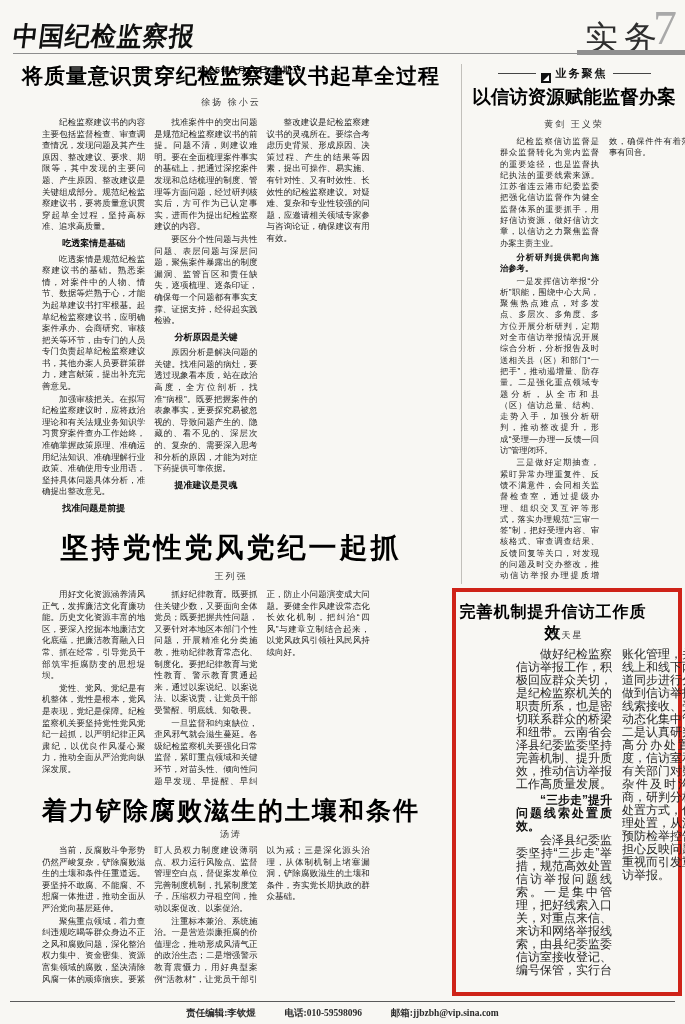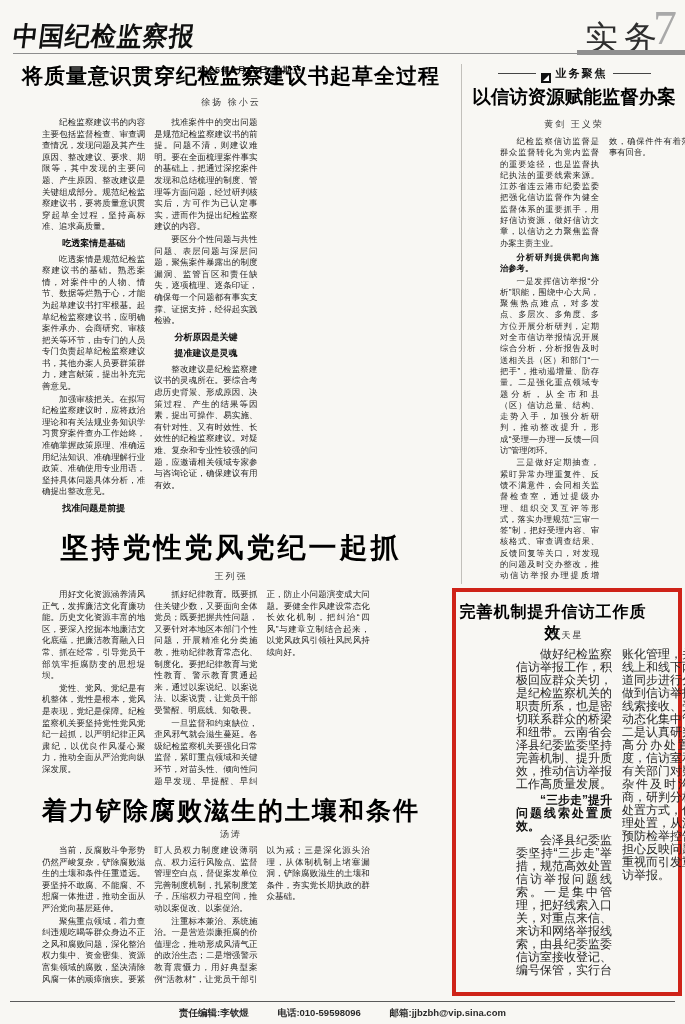--- a/index.html
+++ b/index.html
@@ -52,21 +52,21 @@
 
   .highlight-box{position:absolute;left:452px;top:588px;width:222px;height:400px;
     border:4px solid #cf2318;background:#f8f7f3;padding:0;}
   .mech-title{left:456px;top:602px;width:194px;font-size:16px;letter-spacing:1px;}
   .mech-byline{left:456px;top:629px;width:222px;}
   .mech-body{left:486px;top:648px;width:202px;height:334px;column-count:2;column-gap:10px;font-size:12px;line-height:13px;}
 
   .footer-rule{position:absolute;left:10px;top:1001px;width:665px;height:1px;background:#5a5a5a;}
   .footer-text{position:absolute;left:0;top:1007px;width:685px;text-align:center;font-size:9.5px;
     font-weight:bold;color:#2b2b2b;}
-  .footer-text span{margin:0 13px;}
+  .footer-text span{margin:0 13px;font-family:Liberation Serif, serif;}
 </style>
 </head>
 <body>
 
 <div id="page">
 
   <div class="masthead">中国纪检监察报</div>
   <div class="date-line">2025年2月12日  星期三</div>
   <div class="section-title">实务</div>
   <div class="page-number">7</div>
@@ -77,20 +77,21 @@
   <div class="byline lead-byline">徐扬 徐小云</div>
   <div class="body-cols lead-body">
       <div class="para">纪检监察建议书的内容主要包括监督检查、审查调查情况，发现问题及其产生原因、整改建议、要求、期限等，其中发现的主要问题、产生原因、整改建议是关键组成部分。规范纪检监察建议书，要将质量意识贯穿起草全过程，坚持高标准、追求高质量。</div>
       <div class="subhead">吃透案情是基础</div>
       <div class="para">吃透案情是规范纪检监察建议书的基础。熟悉案情，对案件中的人物、情节、数据等烂熟于心，才能为起草建议书打牢根基。起草纪检监察建议书，应明确案件承办、会商研究、审核把关等环节，由专门的人员专门负责起草纪检监察建议书，其他办案人员要群策群力，建言献策，提出补充完善意见。</div>
       <div class="para">加强审核把关。在拟写纪检监察建议时，应将政治理论和有关法规业务知识学习贯穿案件查办工作始终，准确掌握政策原理、准确运用纪法知识、准确理解行业政策、准确使用专业用语，坚持具体问题具体分析，准确提出整改意见。</div>
       <div class="subhead">找准问题是前提</div>
       <div class="para">找准案件中的突出问题是规范纪检监察建议书的前提。问题不清，则建议难明。要在全面梳理案件事实的基础上，把通过深挖案件发现和总结梳理的制度、管理等方面问题，经过研判核实后，方可作为已认定事实，进而作为提出纪检监察建议的内容。</div>
       <div class="para">要区分个性问题与共性问题、表层问题与深层问题，聚焦案件暴露出的制度漏洞、监管盲区和责任缺失，逐项梳理、逐条印证，确保每一个问题都有事实支撑、证据支持，经得起实践检验。</div>
       <div class="subhead">分析原因是关键</div>
+      <div class="para">原因分析是解决问题的关键。找准问题的病灶，要透过现象看本质，站在政治高度，全方位剖析，找准“病根”。既要把握案件的表象事实，更要探究易被忽视的、导致问题产生的、隐藏的、看不见的、深层次的、复杂的、需要深入思考和分析的原因，才能为对症下药提供可靠依据。</div>
       <div class="subhead">提准建议是灵魂</div>
       <div class="para">整改建议是纪检监察建议书的灵魂所在。要综合考虑历史背景、形成原因、决策过程、产生的结果等因素，提出可操作、易实施、有针对性、又有时效性、长效性的纪检监察建议。对疑难、复杂和专业性较强的问题，应邀请相关领域专家参与咨询论证，确保建议有用有效。</div>
     </div>
 
   <div class="v-divider"></div>
 
   <div class="kicker">
     <span class="rule"></span>
     <span class="k-icon">
       <svg width="10" height="10" viewBox="0 0 10 10">

